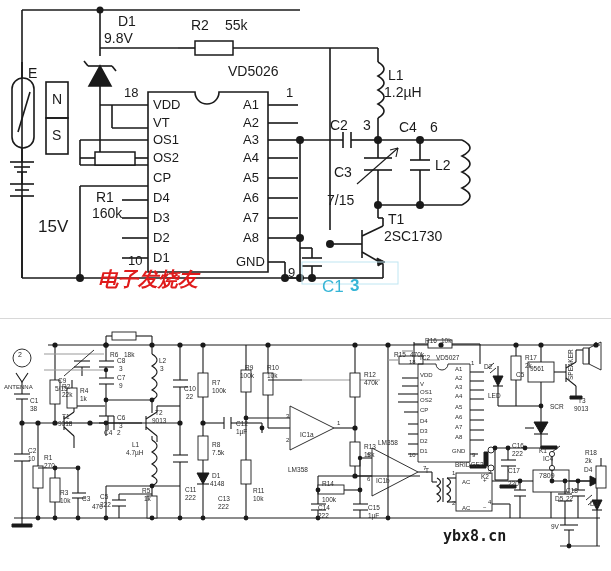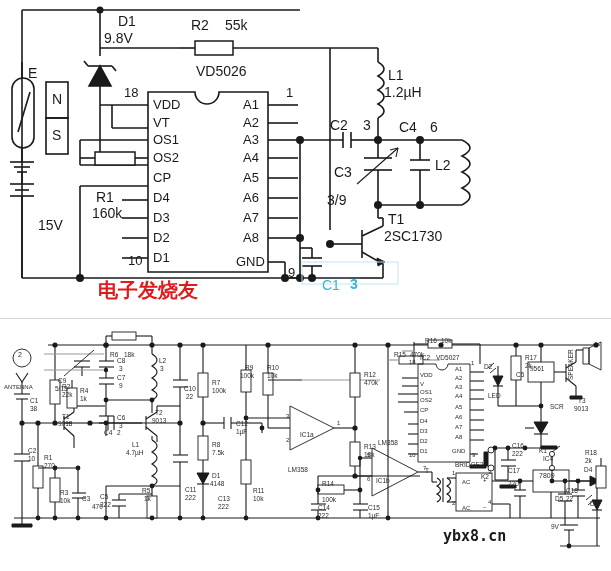--- a/index.html
+++ b/index.html
@@ -15,23 +15,23 @@
   .w06{stroke-width:0.9;}
   .dot{fill:#1a1a1a;}
   .box{fill:none;stroke:#1a1a1a;stroke-width:1.6;}
   .boxthin{fill:none;stroke:#1a1a1a;stroke-width:0.9;}
   .res{fill:#ffffff;stroke:#1a1a1a;stroke-width:1.5;}
   .resthin{fill:#ffffff;stroke:#1a1a1a;stroke-width:0.9;}
   .filled{fill:#1a1a1a;stroke:#1a1a1a;}
 
   .lbl{position:absolute;white-space:pre;line-height:1.05;color:#1a1a1a;}
   .t-top{font-size:14px;}
-  .t-topS{font-size:14px;}
+  .t-topS{font-size:17px;}
   .t-pin{font-size:13px;}
-  .t-ic{font-size:14px;}
+  .t-ic{font-size:14px;margin-left:32px;}
   .t-bot{font-size:6.5px;color:#2b2b2b;letter-spacing:0px;}
   .t-botS{font-size:6px;color:#2b2b2b;}
   .t-botB{font-size:7px;color:#2b2b2b;}
   .wm-red{position:absolute;color:#e01b1b;font-family:"Liberation Serif","DejaVu Serif",serif;}
   .wm1{font-size:23px;font-weight:700;letter-spacing:0.5px;}
   .wm2{font-size:20px;font-weight:700;}
   .wm-dark{position:absolute;color:#1a1a1a;font-weight:700;font-size:15px;
            font-family:"DejaVu Sans Mono",monospace;}
   .rot{transform-origin:0 0;}
   .divider{position:absolute;left:0;top:318px;width:611px;height:1px;background:#d8d8d8;}
@@ -213,30 +213,30 @@
   <div class="lbl t-pin" style="left:243px;top:191px;">A6</div>
   <div class="lbl t-pin" style="left:243px;top:211px;">A7</div>
   <div class="lbl t-pin" style="left:243px;top:231px;">A8</div>
   <div class="lbl t-pin" style="left:236px;top:255px;">GND</div>
 
   <div class="lbl t-top" style="left:388px;top:68px;">L1</div>
   <div class="lbl t-top" style="left:384px;top:85px;">1.2µH</div>
   <div class="lbl t-top" style="left:330px;top:118px;">C2</div>
   <div class="lbl t-top" style="left:363px;top:118px;">3</div>
   <div class="lbl t-top" style="left:334px;top:165px;">C3</div>
-  <div class="lbl t-top" style="left:327px;top:193px;">3/9</div>
+  <div class="lbl t-top" style="left:327px;top:193px;">7/15</div>
   <div class="lbl t-top" style="left:399px;top:120px;">C4</div>
   <div class="lbl t-top" style="left:430px;top:120px;">6</div>
   <div class="lbl t-top" style="left:435px;top:158px;">L2</div>
   <div class="lbl t-top" style="left:388px;top:212px;">T1</div>
   <div class="lbl t-top" style="left:384px;top:229px;">2SC1730</div>
   <div class="lbl t-topS" style="left:322px;top:278px;color:#35b5d6;">C1</div>
   <div class="lbl t-topS" style="left:350px;top:277px;color:#35b5d6;font-weight:700;">3</div>
 
-  <div class="wm-red wm2" style="left:98px;top:277px;">电子发烧友</div>
+  <div class="wm-red wm2" style="left:98px;top:266px;font-style:italic;">电子发烧友</div>
 
   <div class="divider"></div>
 
   <svg width="611" height="253" viewBox="0 0 611 253" style="top:318px;">
 
     <path class="wire w08" d="M48 27 L600 27"></path>
 
     <path class="wire w08" d="M14 200 L600 200"></path>
 
     <path class="wire w06" d="M560 228 L600 228"></path>

